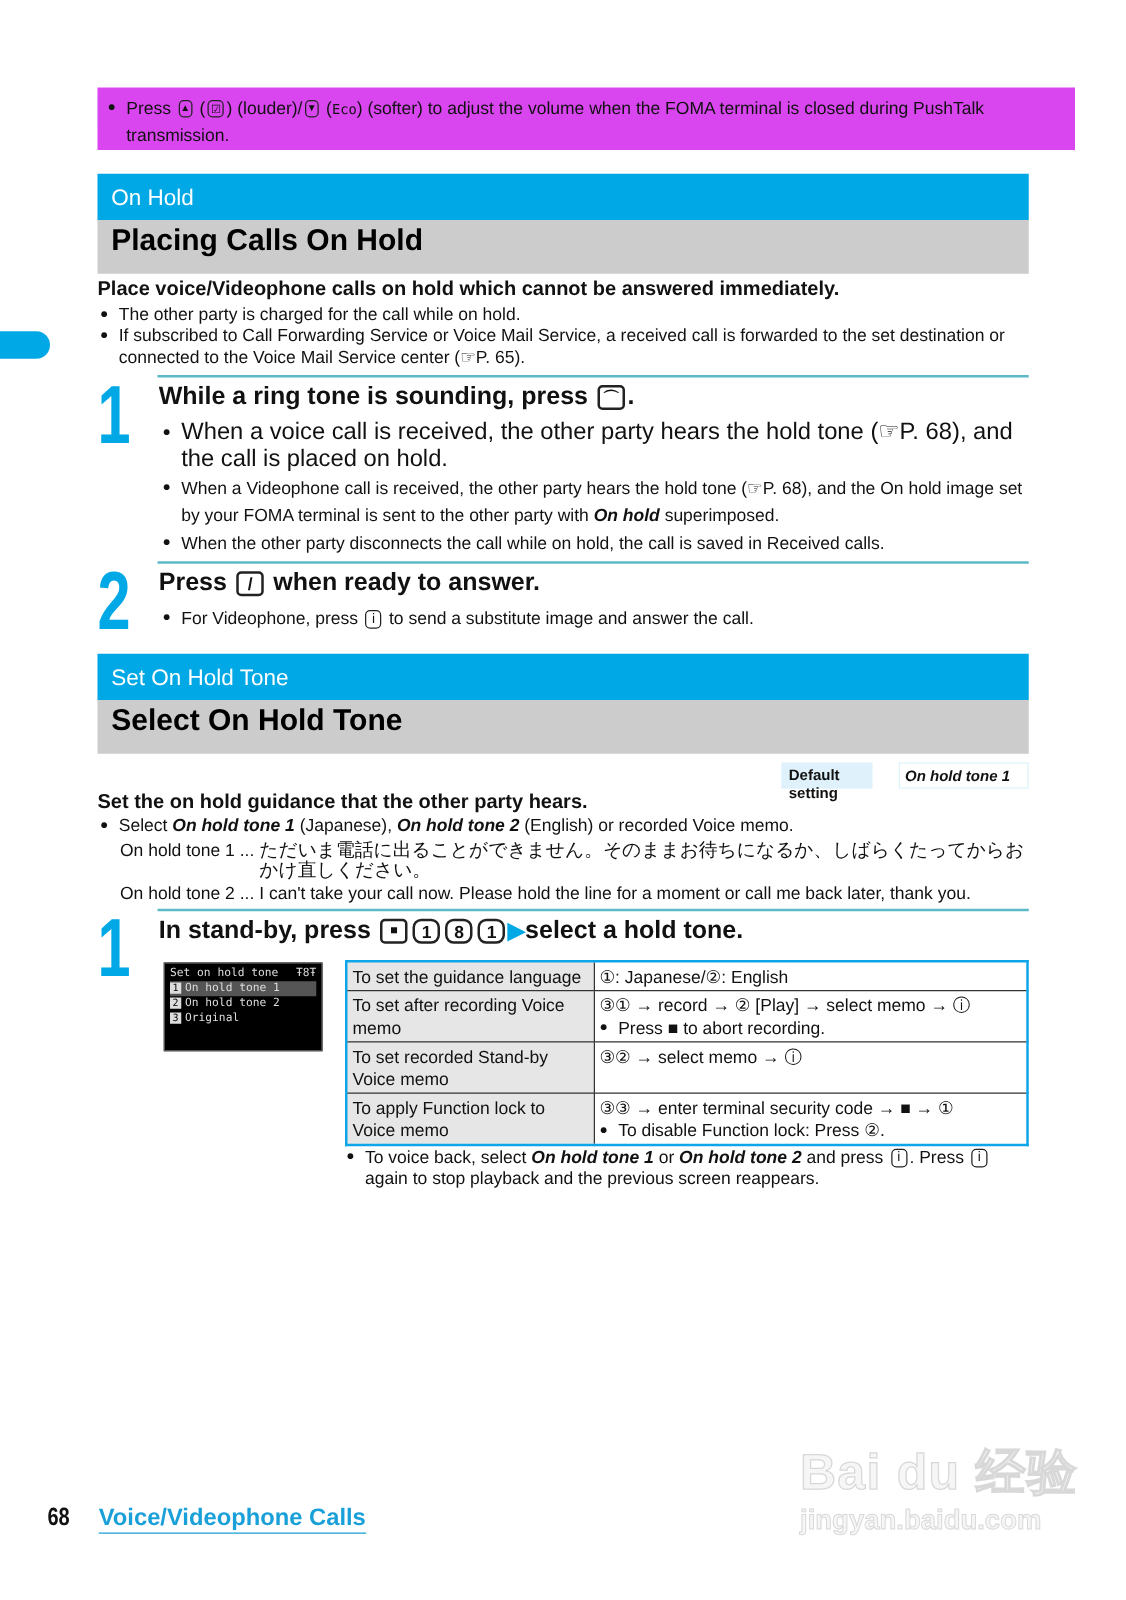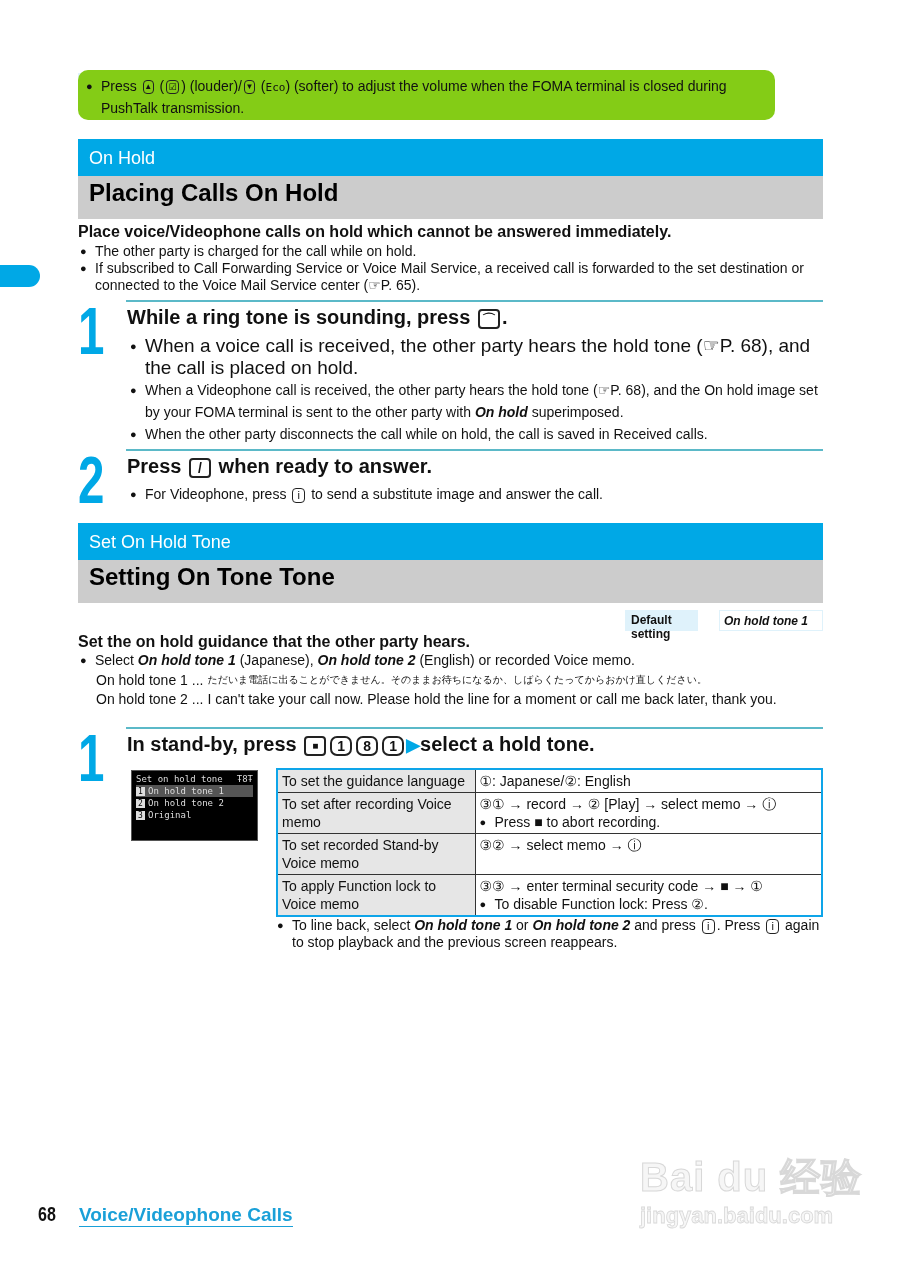--- a/index.html
+++ b/index.html
@@ -1,20 +1,20 @@
 <!DOCTYPE html>
 <html><head>
   <meta charset="utf-8">
   <style>
     * { box-sizing: border-box; margin: 0; padding: 0; }
     html, body { width: 901px; height: 1280px; background: #ffffff; overflow: hidden; }
     body { position: relative; font-family: "Liberation Sans", sans-serif; color: #111; font-size: 14px; }
     .abs { position: absolute; }
     .note-tab { left: 78px; top: 41px; width: 58px; height: 29px; background: #dff2fb; color: #1aa8df; font-size: 17px; padding: 4px 0 0 10px; margin-top: 32px; }
-    .note-box { left: 78px; top: 70px; width: 697px; height: 50px; background: #84cc16; padding: 6px 10px 0 8px; font-size: 14px; line-height: 20px; border-radius: 10px; }
+    .note-box { left: 78px; top: 70px; width: 782px; height: 50px; background: #d946ef; padding: 6px 10px 0 8px; font-size: 14px; line-height: 20px; }
     .bullet { position: relative; padding-left: 15px; }
     .bullet::before { content: "\25CF"; position: absolute; left: 0; top: 0; font-size: 11px; }
     .sec-band { left: 78px; width: 745px; height: 37px; background: #00a8e6; color: #fff; font-size: 18px; padding: 9px 0 0 11px; }
     .sec-title { left: 78px; width: 745px; height: 43px; background: #cccccc; color: #000; font-size: 24px; font-weight: bold; padding: 3px 0 0 11px; }
     .lead { left: 78px; font-size: 16px; font-weight: bold; }
     .para { left: 80px; width: 745px; font-size: 14px; line-height: 17px; }
     .side-tab { left: 0; top: 265px; width: 40px; height: 22px; background: #00a8e6; border-radius: 0 11px 11px 0; }
     .step-num { font-size: 66px; font-weight: bold; color: #00a8e6; font-family: "Liberation Sans", sans-serif; transform: scaleX(0.72); transform-origin: left top; line-height: 1; }
     .step-rule { height: 2px; background: #5bb9c8; }
     .step-title { font-size: 20px; font-weight: bold; }
@@ -72,29 +72,29 @@
 <div class="abs step-rule" style="left:126px;top:449px;width:697px;"></div>
 <div class="abs step-num" style="left:78px;top:447px;">2</div>
 <div class="abs step-title" style="left:127px;top:455px;">
   <span>Press </span><span class="key key-lg">/</span><span> when ready to answer.</span>
 </div>
 <div class="abs step-body" style="left:130px;top:483px;width:695px;">
   <div class="bullet"><span>For Videophone, press </span><span class="key" style="width:13px;">i</span><span> to send a substitute image and answer the call.</span></div>
 </div>
 
 <div class="abs sec-band" style="top:523px;">Set On Hold Tone</div>
-<div class="abs sec-title" style="top:560px;">Setting On Tone Tone</div>
+<div class="abs sec-title" style="top:560px;">Select On Hold Tone</div>
 <div class="abs default-label">Default setting</div>
 <div class="abs default-value">On hold tone 1</div>
 <div class="abs lead" style="top:633px;">Set the on hold guidance that the other party hears.</div>
 <div class="abs para" style="top:652px;">
   <div class="bullet"><span>Select </span><i class="b">On hold tone 1</i><span> (Japanese), </span><i class="b">On hold tone 2</i><span> (English) or recorded Voice memo.</span></div>
   <div style="display:flex;padding-left:16px;margin-top:3px;">
     <span style="white-space:nowrap;padding-right:4px;">On hold tone 1 ...</span>
-    <span style="font-family:'DejaVu Sans',sans-serif;font-size:10px;line-height:16px;">ただいま電話に出ることができません。そのままお待ちになるか、しばらくたってからおかけ直しください。</span>
+    <span style="font-family:'DejaVu Sans',sans-serif;font-size:15px;line-height:16px;">ただいま電話に出ることができません。そのままお待ちになるか、しばらくたってからおかけ直しください。</span>
   </div>
   <div style="display:flex;padding-left:16px;margin-top:2px;">
     <span style="white-space:nowrap;padding-right:4px;">On hold tone 2 ...</span>
     <span>I can't take your call now. Please hold the line for a moment or call me back later, thank you.</span>
   </div>
 </div>
 
 <div class="abs step-rule" style="left:126px;top:727px;width:697px;"></div>
 <div class="abs step-num" style="left:78px;top:725px;">1</div>
 <div class="abs step-title" style="left:127px;top:733px;">
@@ -132,21 +132,21 @@
     <td class="k">To apply Function lock to Voice memo</td>
     <td>
           <div>③③ → enter terminal security code → ■ → ①</div>
           <div class="bullet">To disable Function lock: Press ②.</div>
         </td>
   </tr>
 </tbody>
   </table>
 
 <div class="abs step-body" style="left:277px;top:917px;width:546px;line-height:17px;">
-  <div class="bullet"><span>To line back, select </span><i class="b">On hold tone 1</i><span> or </span><i class="b">On hold tone 2</i><span> and press </span><span class="key" style="width:13px;">i</span><span>. Press </span><span class="key" style="width:13px;">i</span><span> again to stop playback and the previous screen reappears.</span></div>
+  <div class="bullet"><span>To voice back, select </span><i class="b">On hold tone 1</i><span> or </span><i class="b">On hold tone 2</i><span> and press </span><span class="key" style="width:13px;">i</span><span>. Press </span><span class="key" style="width:13px;">i</span><span> again to stop playback and the previous screen reappears.</span></div>
 </div>
 
 <div class="abs footer-page">68</div>
 <div class="abs footer-title">Voice/Videophone Calls</div>
 
 <div class="abs watermark">
   <div class="wm1">Bai du 经验</div>
   <div class="wm2">jingyan.baidu.com</div>
 </div>
 

